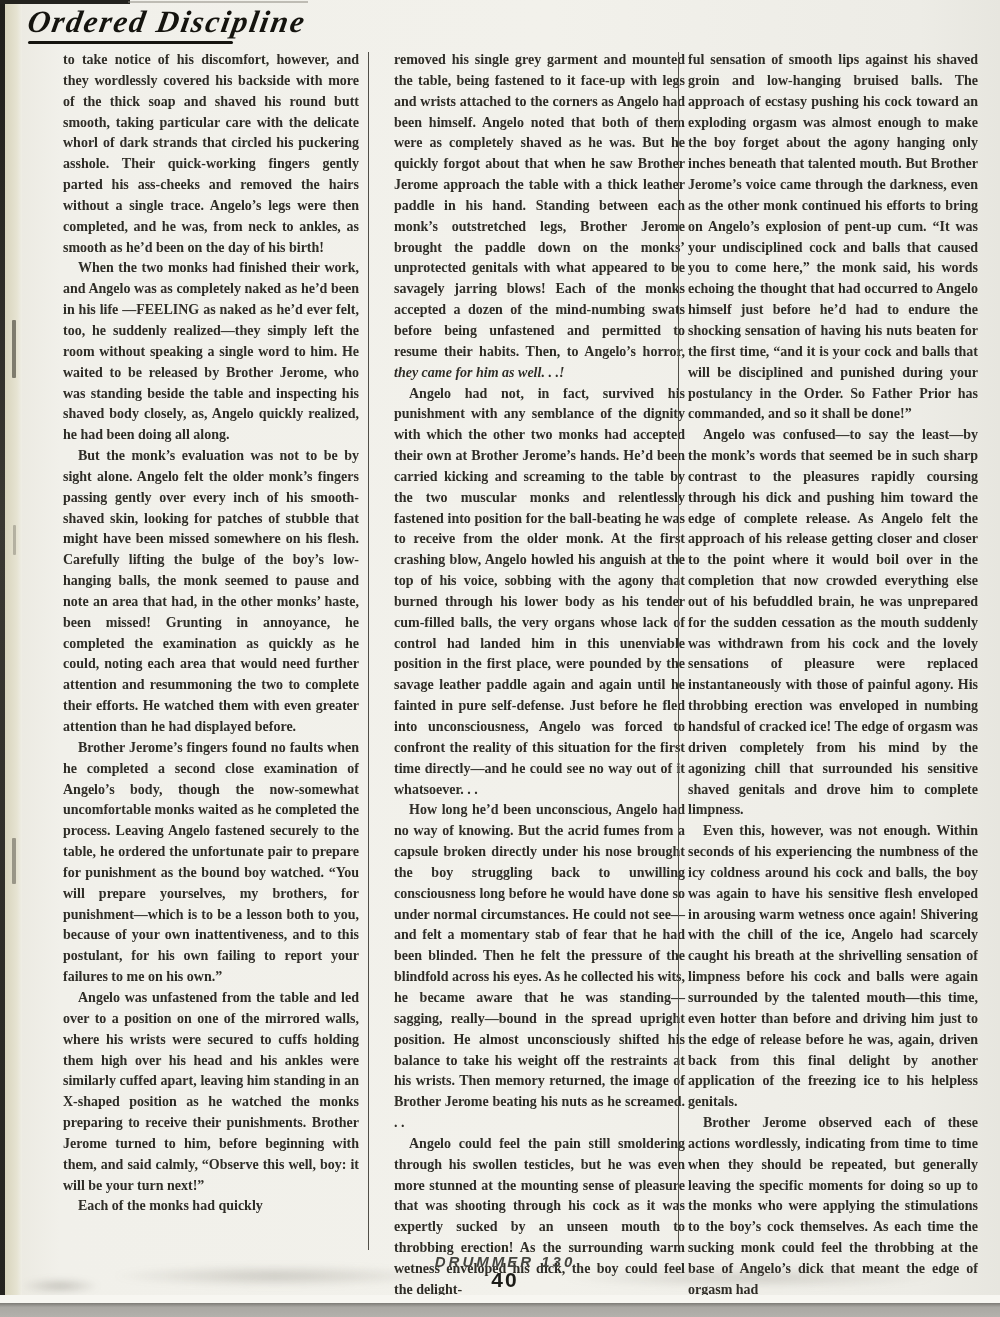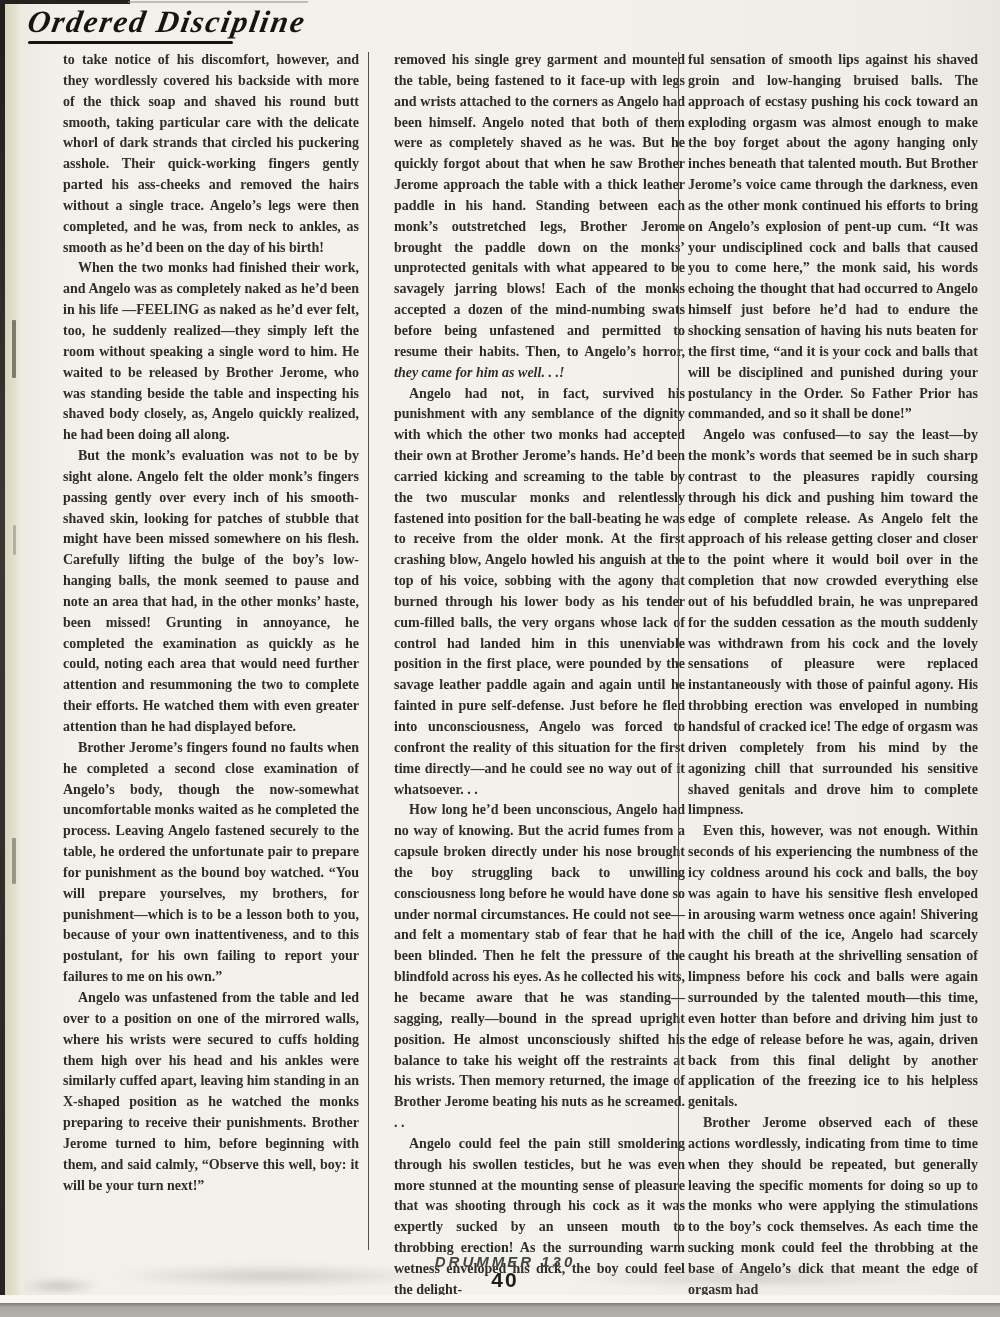--- a/index.html
+++ b/index.html
@@ -72,20 +72,21 @@
     <span class="title">Ordered Discipline</span>
     <div class="underline"></div>
   </div>
 
   <div class="col" style="left:63px;width:296px;">
       <p class="para"><span>to take notice of his discomfort, however, and they wordlessly covered his backside with more of the thick soap and shaved his round butt smooth, taking particular care with the delicate whorl of dark strands that circled his puckering asshole. Their quick-working fingers gently parted his ass-cheeks and removed the hairs without a single trace. Angelo’s legs were then completed, and he was, from neck to ankles, as smooth as he’d been on the day of his birth!</span></p>
       <p class="para indent"><span>When the two monks had finished their work, and Angelo was as completely naked as he’d been in his life —FEELING as naked as he’d ever felt, too, he suddenly realized—they simply left the room without speaking a single word to him. He waited to be released by Brother Jerome, who was standing beside the table and inspecting his shaved body closely, as, Angelo quickly realized, he had been doing all along.</span></p>
       <p class="para indent"><span>But the monk’s evaluation was not to be by sight alone. Angelo felt the older monk’s fingers passing gently over every inch of his smooth-shaved skin, looking for patches of stubble that might have been missed somewhere on his flesh. Carefully lifting the bulge of the boy’s low-hanging balls, the monk seemed to pause and note an area that had, in the other monks’ haste, been missed! Grunting in annoyance, he completed the examination as quickly as he could, noting each area that would need further attention and resummoning the two to complete their efforts. He watched them with even greater attention than he had displayed before.</span></p>
       <p class="para indent"><span>Brother Jerome’s fingers found no faults when he completed a second close examination of Angelo’s body, though the now-somewhat uncomfortable monks waited as he completed the process. Leaving Angelo fastened securely to the table, he ordered the unfortunate pair to prepare for punishment as the bound boy watched. “You will prepare yourselves, my brothers, for punishment—which is to be a lesson both to you, because of your own inattentiveness, and to this postulant, for his own failing to report your failures to me on his own.”</span></p>
       <p class="para indent"><span>Angelo was unfastened from the table and led over to a position on one of the mirrored walls, where his wrists were secured to cuffs holding them high over his head and his ankles were similarly cuffed apart, leaving him standing in an X-shaped position as he watched the monks preparing to receive their punishments. Brother Jerome turned to him, before beginning with them, and said calmly, “Observe this well, boy: it will be your turn next!”</span></p>
+      <p class="para indent"><span>Each of the monks had quickly</span></p>
     </div>
   <div class="rule" style="left:368px;"></div>
   <div class="col" style="left:394px;width:291px;">
       <p class="para"><span>removed his single grey garment and mounted the table, being fastened to it face-up with legs and wrists attached to the corners as Angelo had been himself. Angelo noted that both of them were as completely shaved as he was. But he quickly forgot about that when he saw Brother Jerome approach the table with a thick leather paddle in his hand. Standing between each monk’s outstretched legs, Brother Jerome brought the paddle down on the monks’ unprotected genitals with what appeared to be savagely jarring blows! Each of the monks accepted a dozen of the mind-numbing swats before being unfastened and permitted to resume their habits. Then, to Angelo’s horror, </span><span class="em">they came for him as well. . .!</span></p>
       <p class="para indent"><span>Angelo had not, in fact, survived his punishment with any semblance of the dignity with which the other two monks had accepted their own at Brother Jerome’s hands. He’d been carried kicking and screaming to the table by the two muscular monks and relentlessly fastened into position for the ball-beating he was to receive from the older monk. At the first crashing blow, Angelo howled his anguish at the top of his voice, sobbing with the agony that burned through his lower body as his tender cum-filled balls, the very organs whose lack of control had landed him in this unenviable position in the first place, were pounded by the savage leather paddle again and again until he fainted in pure self-defense. Just before he fled into unconsciousness, Angelo was forced to confront the reality of this situation for the first time directly—and he could see no way out of it whatsoever. . .</span></p>
       <p class="para indent"><span>How long he’d been unconscious, Angelo had no way of knowing. But the acrid fumes from a capsule broken directly under his nose brought the boy struggling back to unwilling consciousness long before he would have done so under normal circumstances. He could not see—and felt a momentary stab of fear that he had been blinded. Then he felt the pressure of the blindfold across his eyes. As he collected his wits, he became aware that he was standing—sagging, really—bound in the spread upright position. He almost unconsciously shifted his balance to take his weight off the restraints at his wrists. Then memory returned, the image of Brother Jerome beating his nuts as he screamed. . .</span></p>
       <p class="para indent"><span>Angelo could feel the pain still smoldering through his swollen testicles, but he was even more stunned at the mounting sense of pleasure that was shooting through his cock as it was expertly sucked by an unseen mouth to throbbing erection! As the surrounding warm wetness enveloped his dick, the boy could feel the delight-</span></p>
     </div>
   <div class="rule" style="left:678px;"></div>
   <div class="col" style="left:648px;width:290px;margin-left:40px;">

